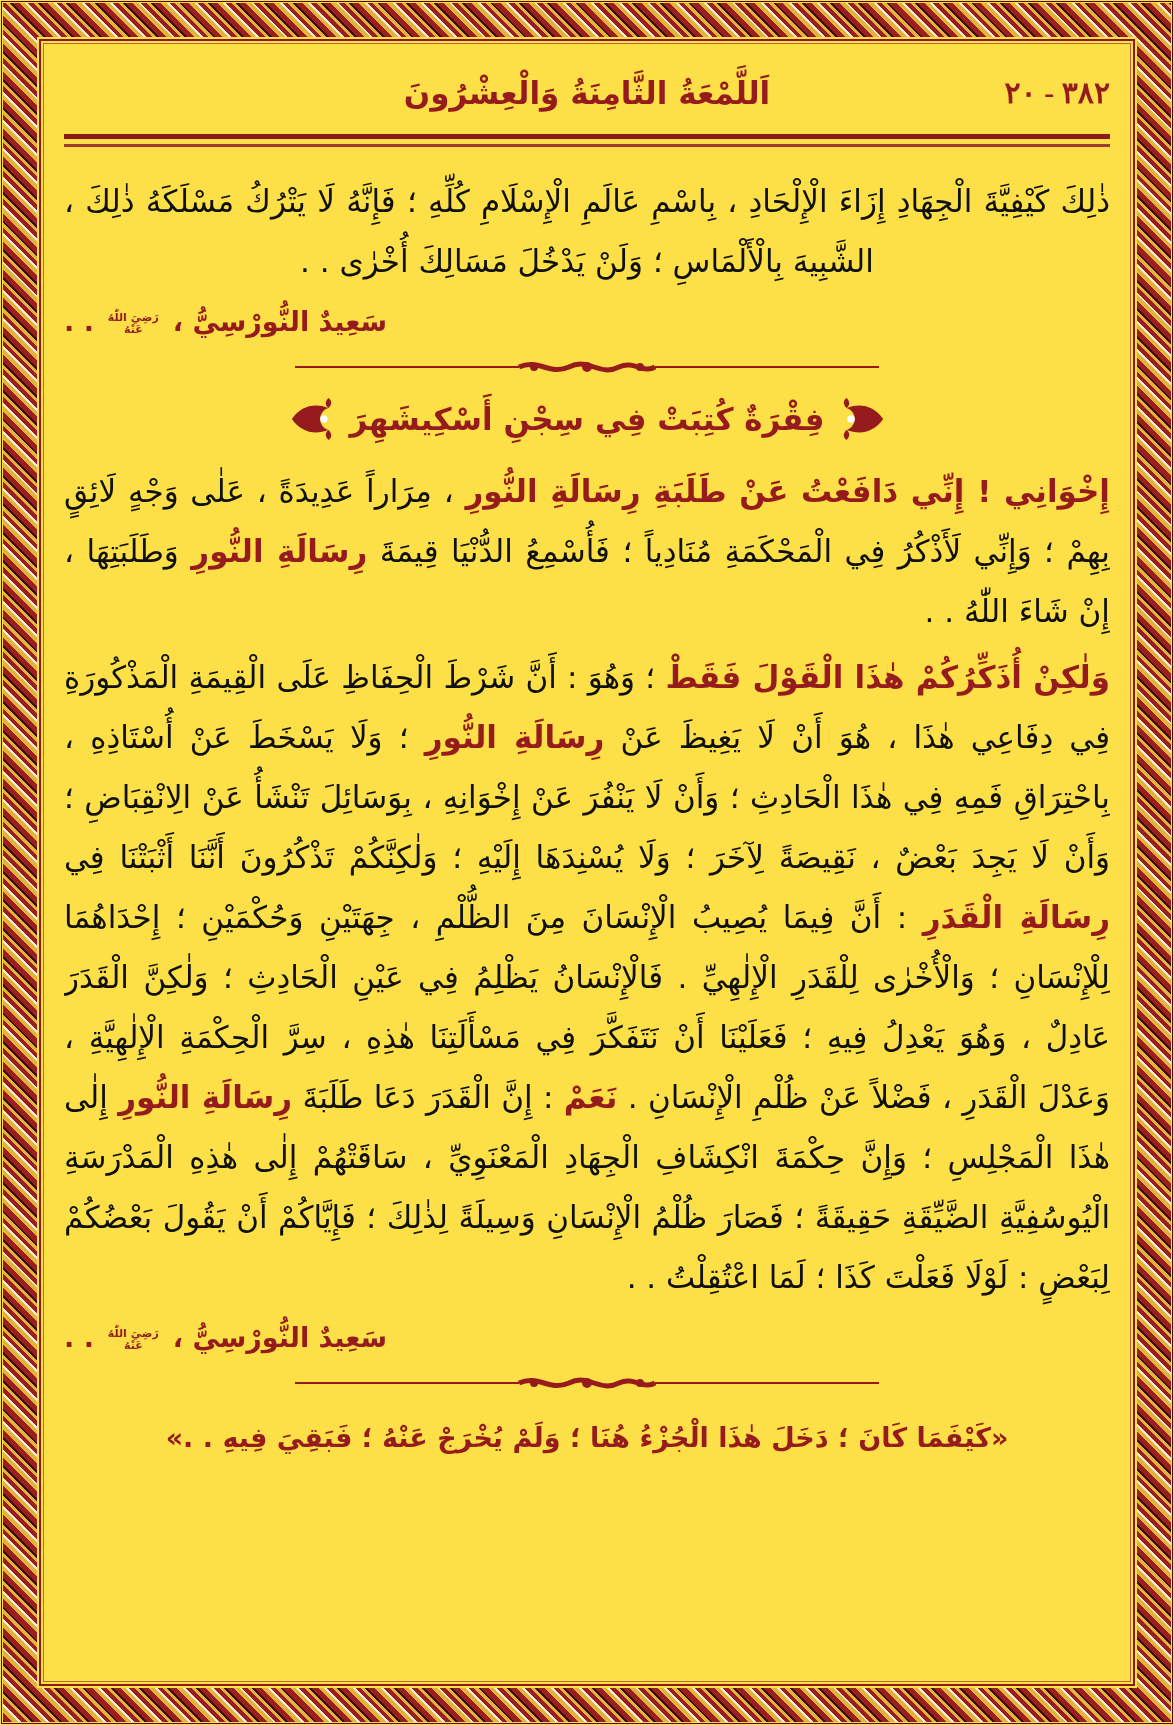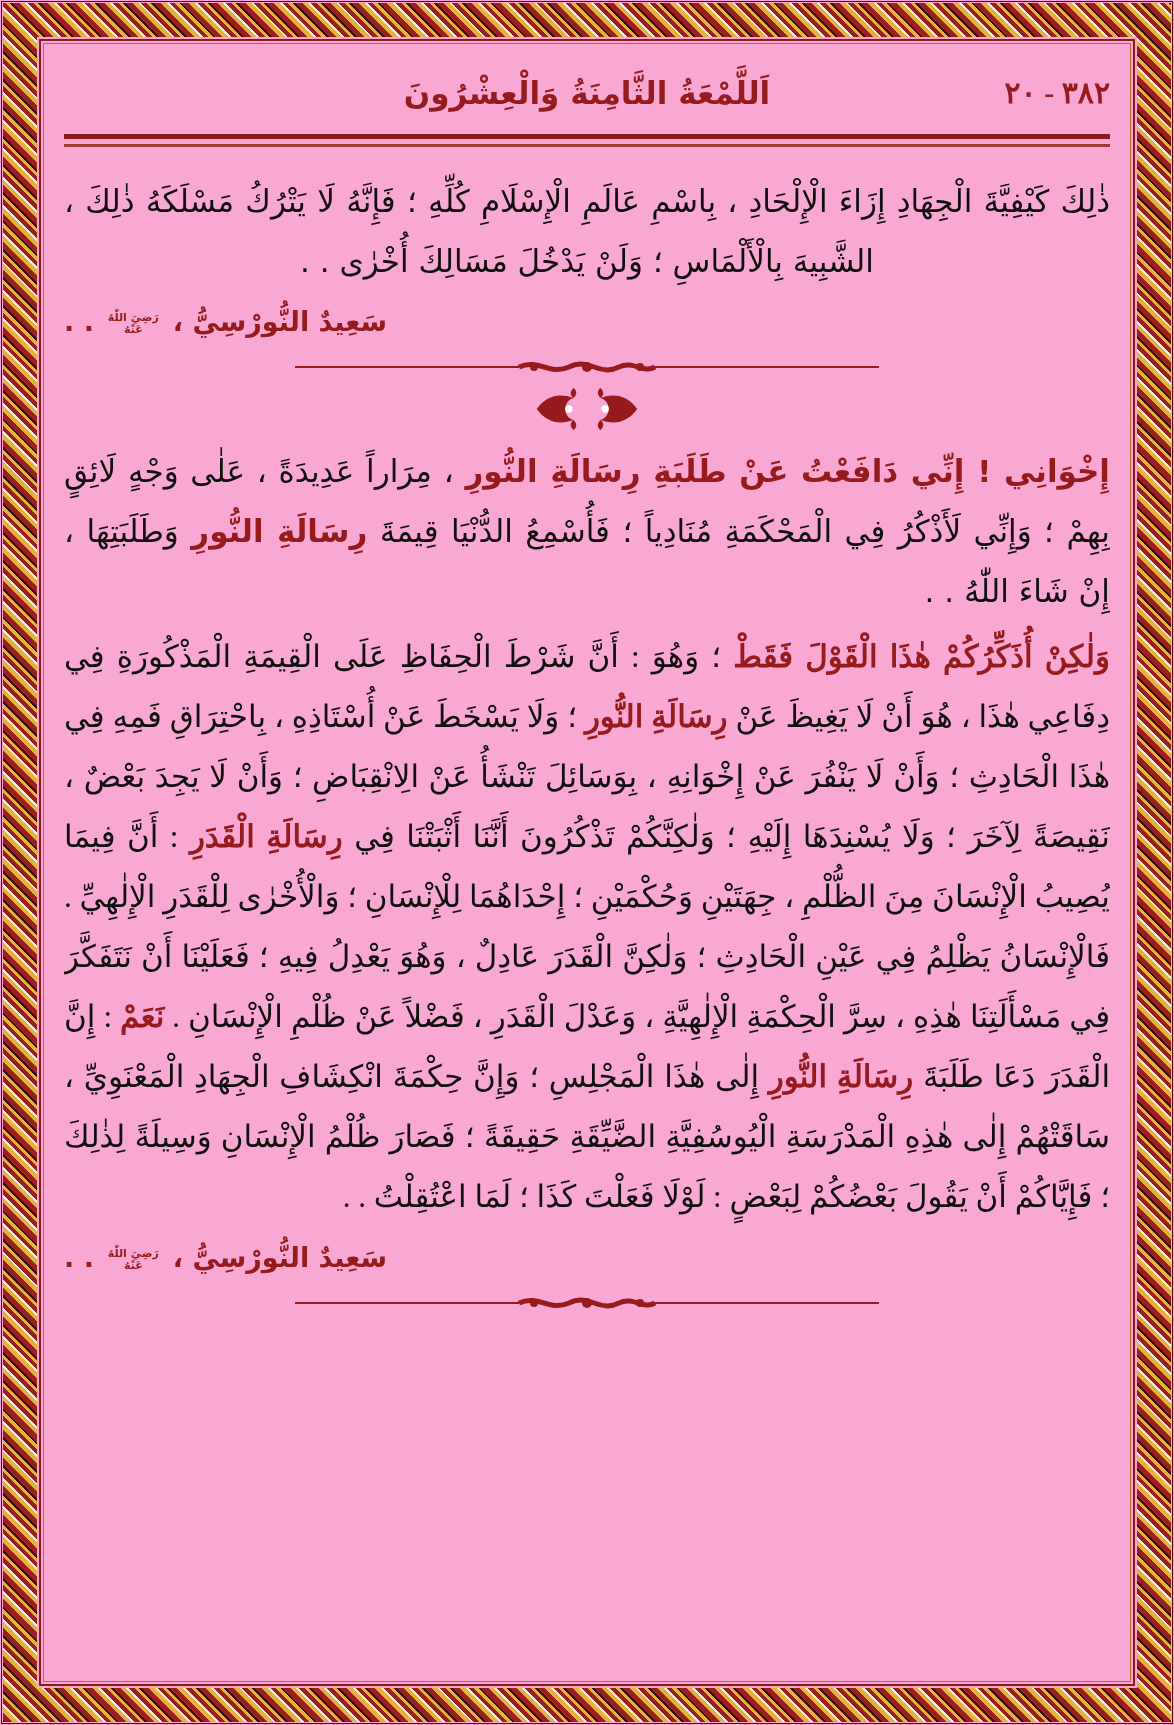--- a/index.html
+++ b/index.html
@@ -1,17 +1,17 @@
 <!DOCTYPE html>
 <html lang="ar"><head>
 <meta charset="utf-8">
 <style>
   html,body{margin:0;padding:0;background:#ffffff;}
   .page{
-    width:1174px;height:1725px;position:relative;background:#f9a8d4;
+    width:1174px;height:1725px;position:relative;background:#fde047;
     font-family:"DejaVu Sans",sans-serif;overflow:hidden;
   }
   
   .frame{
     position:absolute;inset:3px;box-sizing:border-box;
     border:34px solid transparent;
     border-image:repeating-linear-gradient(45deg,
       #3c0d0b 0 2px,#9b1f1f 2px 7px,#e2b23a 7px 11px,
       #f6eeda 11px 13px,#9b1f1f 13px 17px,#e2b23a 17px 20px) 34;
   }
@@ -26,21 +26,21 @@
   .header{position:relative;height:62px;margin-top:6px;}
   .title{text-align:center;font-size:31px;font-weight:bold;color:#961b1d;line-height:62px;}
   .pagenum{position:absolute;left:auto;right:0;top:0;font-size:30px;font-weight:bold;color:#961b1d;line-height:62px;font-family:Liberation Serif, serif;}
   .double-rule{margin-top:10px;height:5px;border-top:5px solid #8c1a1a;border-bottom:3px solid #a33b35;}
 
   .para{font-size:31px;line-height:60px;text-align:justify;text-justify:inter-word;margin:0;}
   .para .ink{color:#101010;}
   .para .red{color:#961b1d;font-weight:bold;}
   .p1{margin-top:24px;text-align-last:center;}
   .p2{margin-top:10px;}
-  .p3{margin-top:6px;font-family:Liberation Serif, serif;}
+  .p3{margin-top:6px;}
   .p4{margin-top:10px;}
 
   .signature{
     text-align:left;color:#961b1d;font-weight:bold;font-size:27px;
     margin:8px 0 0;line-height:46px;
   }
   .seal{
     display:inline-block;font-size:11px;font-weight:bold;color:#961b1d;
     vertical-align:middle;line-height:12px;max-width:52px;text-align:center;margin:0 4px;
   }
@@ -93,20 +93,21 @@
       </svg>
     </div>
 
     <div class="section-heading">
       <svg class="orn" width="44" height="44" viewBox="0 0 48 48" xmlns="http://www.w3.org/2000/svg">
         <path d="M46 24 C36 10 22 6 6 12 C18 16 18 32 6 36 C22 42 36 38 46 24 Z" fill="#961b1d"></path>
         <circle cx="11" cy="24" r="4" fill="#ffffff"></circle>
         <path d="M6 12 C2 8 2 4 6 1 C10 5 10 9 6 12 Z" fill="#961b1d"></path>
         <path d="M6 36 C2 40 2 44 6 47 C10 43 10 39 6 36 Z" fill="#961b1d"></path>
       </svg>
+      <span class="heading-text">فِقْرَةٌ كُتِبَتْ فِي سِجْنِ أَسْكِيشَهِرَ</span>
       <svg class="orn flip" width="44" height="44" viewBox="0 0 48 48" xmlns="http://www.w3.org/2000/svg">
         <path d="M46 24 C36 10 22 6 6 12 C18 16 18 32 6 36 C22 42 36 38 46 24 Z" fill="#961b1d"></path>
         <circle cx="11" cy="24" r="4" fill="#ffffff"></circle>
         <path d="M6 12 C2 8 2 4 6 1 C10 5 10 9 6 12 Z" fill="#961b1d"></path>
         <path d="M6 36 C2 40 2 44 6 47 C10 43 10 39 6 36 Z" fill="#961b1d"></path>
       </svg>
     </div>
 
     <p class="para p2"><span class="red">إِخْوَانِي ! إِنِّي دَافَعْتُ عَنْ طَلَبَةِ رِسَالَةِ النُّورِ</span><span class="ink"> ، مِرَاراً عَدِيدَةً ، عَلٰى وَجْهٍ لَائِقٍ بِهِمْ ؛ وَإِنِّي لَأَذْكُرُ فِي الْمَحْكَمَةِ مُنَادِياً ؛ فَأُسْمِعُ الدُّنْيَا قِيمَةَ </span><span class="red">رِسَالَةِ النُّورِ</span><span class="ink"> وَطَلَبَتِهَا ، إِنْ شَاءَ اللّٰهُ . .</span></p>
 
@@ -123,16 +124,17 @@
         <path d="M8 12 H 232" stroke="#961b1d" stroke-width="2" fill="none"></path>
         <path d="M368 12 H 592" stroke="#961b1d" stroke-width="2" fill="none"></path>
         <path d="M232 12 C 252 3 262 21 282 12 C 302 2 312 22 332 12 C 347 5 356 19 368 12" stroke="#961b1d" stroke-width="5" fill="none"></path>
         <circle cx="247" cy="12" r="4" fill="#961b1d"></circle>
         <circle cx="300" cy="12" r="5" fill="#961b1d"></circle>
         <circle cx="353" cy="12" r="4" fill="#961b1d"></circle>
       </svg>
     </div>
 
 
+    <div class="quote">«كَيْفَمَا كَانَ ؛ دَخَلَ هٰذَا الْجُزْءُ هُنَا ؛ وَلَمْ يُخْرَجْ عَنْهُ ؛ فَبَقِيَ فِيهِ . .»</div>
 
 
   </div>
 </div>
 
 </body></html>

